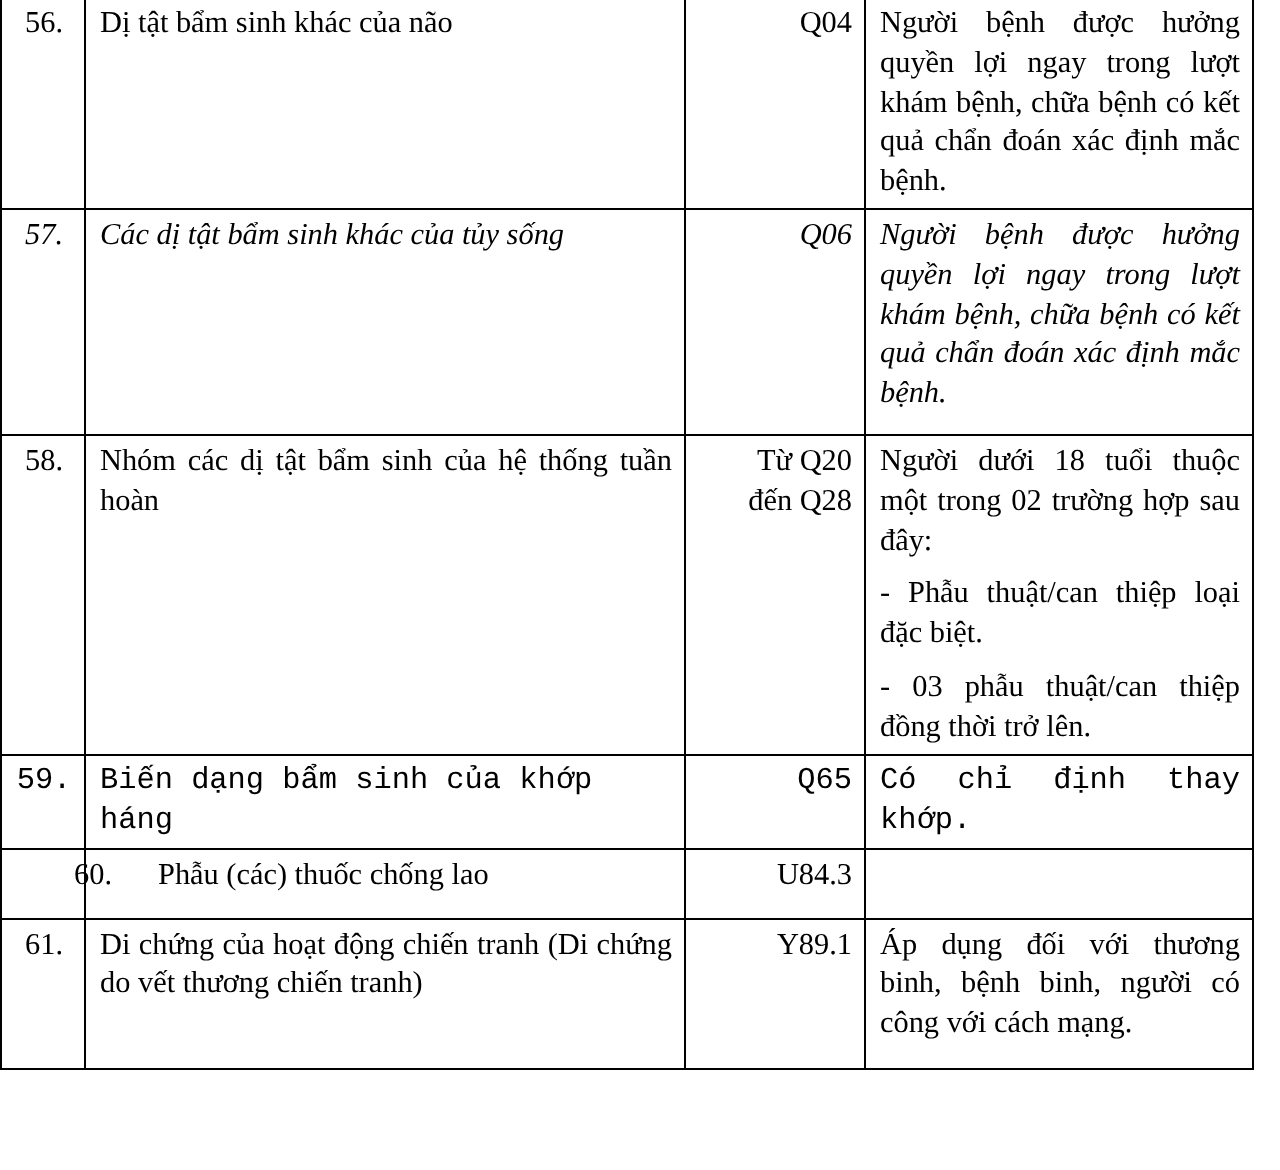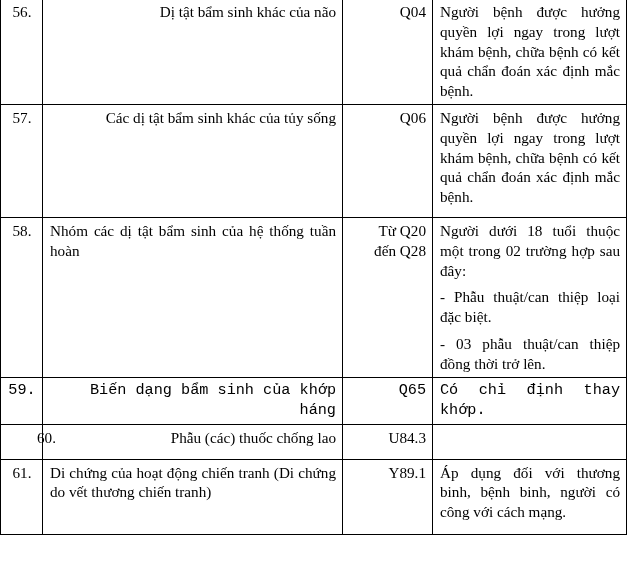--- a/index.html
+++ b/index.html
@@ -46,21 +46,21 @@
   col.c-name  { width: 300px; }
   col.c-code  { width: 90px; }
   col.c-note  { width: 194px; }
 
   td.cell-no {
     text-align: center;
     padding-left: 8px;
     white-space: nowrap;
   }
   td.cell-name {
-    text-align: right;
+    text-align: left;
     padding-left: 9px;
     padding-right: 7px;
   }
   td.cell-name.justify {
     text-align: justify;
     text-align-last: left;
   }
   td.cell-code {
     text-align: right;
     padding-left: 3px;
@@ -68,21 +68,21 @@
   }
   td.cell-note {
     text-align: justify;
     text-align-last: left;
     padding-left: 8px;
     padding-right: 7px;
   }
 
   
   tr.r56 td { height: 106px; }
-  tr.r57 td { height: 113px; }
+  tr.r57 td { height: 113px; font-style: italic; }
   tr.r58 td { height: 160px; }
   tr.r59 td { height: 30px; font-family: Liberation Mono, monospace; }
   tr.r60 td { height: 35px; padding-left: 36px; }
   tr.r61 td { height: 75px; margin-top: 48px; }
   tr.r62 td { height: 62px; }
 
   .note-para { margin: 0; }
   .note-para + .note-para { margin-top: 7px; }
 
   .nm-line { display: block; }

